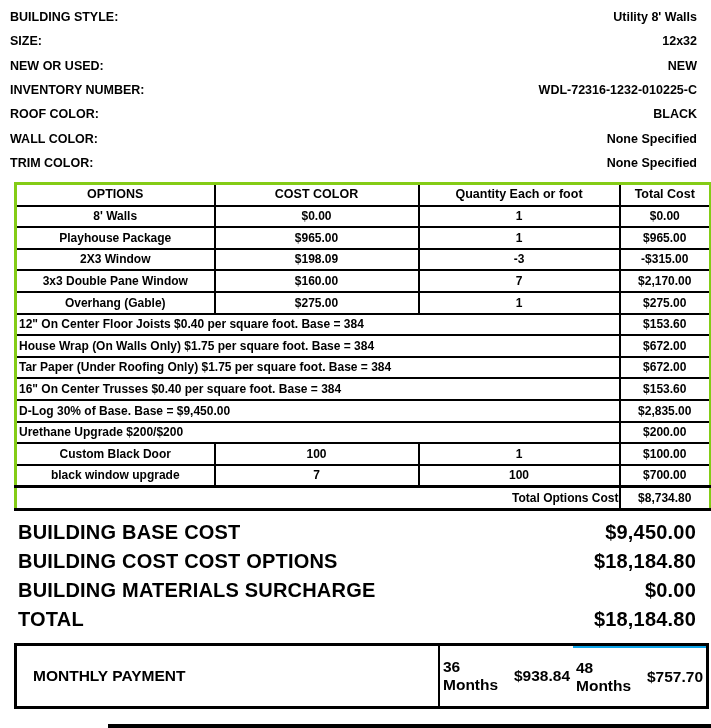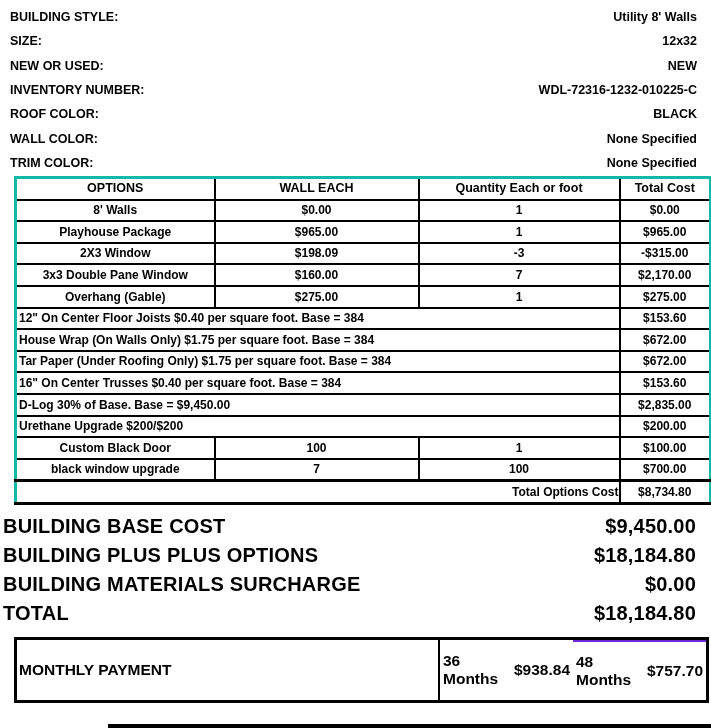--- a/index.html
+++ b/index.html
@@ -23,24 +23,24 @@
     padding-left: 10px;
     padding-right: 14px;
     font-weight: bold;
     font-size: 12.5px;
   }
 
   
   table.opts {
     border-collapse: collapse;
     margin-left: 14px;
-    margin-top: 1px;
+    margin-top: 7px;
     width: 695px;
     table-layout: fixed;
-    border: 3px solid #14b8a6;
+    border: 3px solid #84cc16;
   }
   table.opts th, table.opts td {
     border: 2px solid #000;
     font-size: 12px;
     font-weight: bold;
     text-align: center;
     padding: 0;
     height: 19.6px;
     line-height: 1.05;
     overflow: hidden;
@@ -51,21 +51,21 @@
   table.opts tr.total-row td { border-top: 3px solid #000; border-bottom: 3px solid #000; }
   table.opts tr.total-row td.lbl { font-weight: bold; text-align: right; padding-left: 2px; }
 
   
   .summary { margin-top: 7px; }
   .summary-row {
     display: flex;
     justify-content: space-between;
     align-items: center;
     height: 29px;
-    padding-left: 3px;
+    padding-left: 18px;
     padding-right: 15px;
     font-weight: bold;
     font-size: 20px;
     letter-spacing: 0.2px;
   }
 
   
   .monthly {
     box-sizing: border-box;
     margin-left: 14px;
@@ -74,35 +74,35 @@
     height: 66px;
     border: 3px solid #000;
     display: flex;
   }
   .monthly-left {
     box-sizing: border-box;
     width: 423px;
     border-right: 2px solid #000;
     display: flex;
     align-items: center;
-    padding-left: 2px;
+    padding-left: 16px;
     font-weight: bold;
     font-size: 15.5px;
   }
   .monthly-right { flex: 1; display: flex; flex-direction: row; }
   .monthly-term {
     flex: 1;
     display: flex;
     justify-content: space-between;
     align-items: center;
     padding: 0 3px;
     font-weight: bold;
     font-size: 15.5px;
   }
-  .monthly-term.second { border-top: 2px solid #6d28d9; }
+  .monthly-term.second { border-top: 2px solid #0ea5e9; }
 
   
   .bottom-bar {
     position: absolute;
     left: 108px;
     right: 0;
     bottom: 0;
     height: 4px;
     background: #000;
   }
@@ -146,21 +146,21 @@
   <table class="opts">
     <colgroup>
       <col style="width:199px">
         <col style="width:204px">
         <col style="width:201px">
         <col style="width:91px">
     </colgroup>
     <thead>
       <tr>
         <th>OPTIONS</th>
-        <th>WALL EACH</th>
+        <th>COST COLOR</th>
         <th>Quantity Each or foot</th>
         <th>Total Cost</th>
       </tr>
     </thead>
     <tbody>
       <tr>
         <td>8' Walls</td>
         <td>$0.00</td>
         <td>1</td>
         <td>$0.00</td>
@@ -231,21 +231,21 @@
       </tr>
     </tbody>
   </table>
 
   <div class="summary">
     <div class="summary-row">
       <span>BUILDING BASE COST</span>
       <span>$9,450.00</span>
     </div>
     <div class="summary-row">
-      <span>BUILDING PLUS PLUS OPTIONS</span>
+      <span>BUILDING COST COST OPTIONS</span>
       <span>$18,184.80</span>
     </div>
     <div class="summary-row">
       <span>BUILDING MATERIALS SURCHARGE</span>
       <span>$0.00</span>
     </div>
     <div class="summary-row">
       <span>TOTAL</span>
       <span>$18,184.80</span>
     </div>

